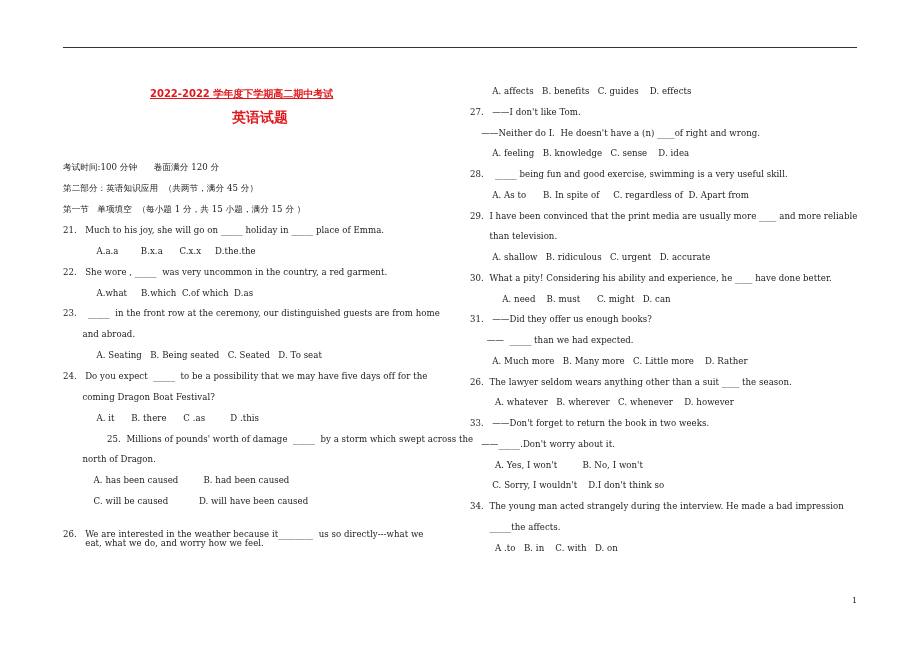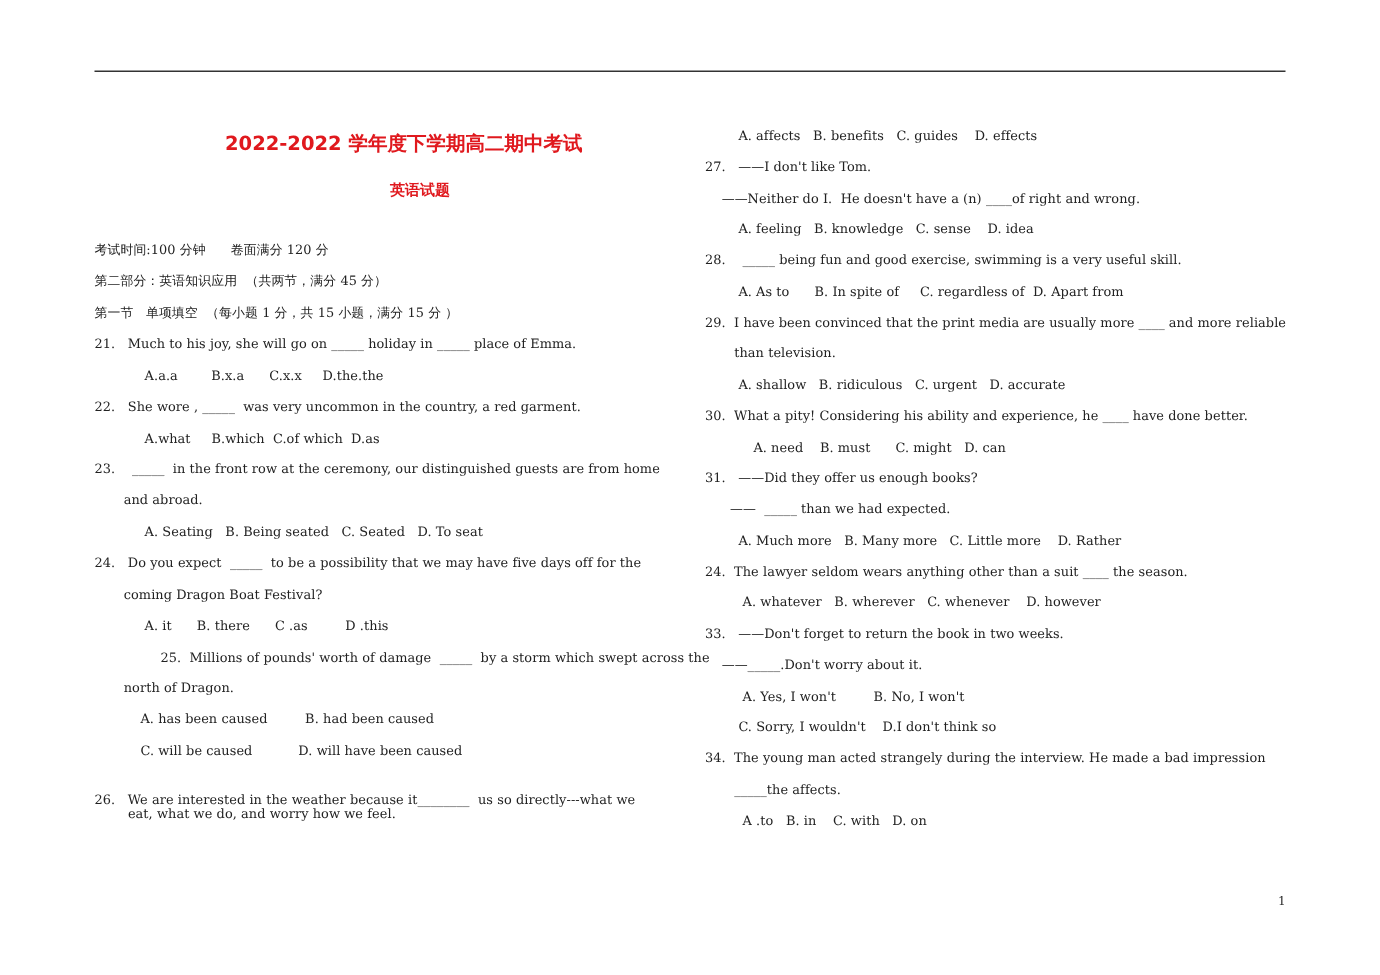--- a/index.html
+++ b/index.html
@@ -3,22 +3,22 @@
 <meta charset="utf-8">
 <style>
   html, body { margin: 0; padding: 0; }
   body {
     width: 920px; height: 650px; background: #ffffff; position: relative; overflow: hidden;
     font-family: "DejaVu Serif", "Liberation Serif", serif; color: #222;
   }
   .rule { position: absolute; left: 63px; top: 47px; width: 794px; height: 1px; background: #333; }
   .line { position: absolute; font-size: 8.6px; white-space: pre; line-height: 12px; letter-spacing: 0.05px; }
   .title { position: absolute; color: #e0191e; font-weight: bold; white-space: nowrap; font-family: "DejaVu Sans", "Liberation Sans", sans-serif; }
-  .title1 { left: 150px; top: 87px; font-size: 13px; }
-  .title2 { left: 232px; top: 120px; font-size: 10px; margin-left: 28px; }
+  .title1 { left: 150px; top: 87px; font-size: 10px; text-decoration: underline; }
+  .title2 { left: 232px; top: 109px; font-size: 14px; }
   .pagenum { position: absolute; left: 852px; top: 596px; font-size: 8px; }
 </style>
 </head>
 <body>
 
 <div class="rule"></div>
 
 <div class="title title1">2022-2022 学年度下学期高二期中考试</div>
 <div class="title title2">英语试题</div>
 
@@ -52,21 +52,21 @@
     <div class="line" style="left: 470px; top: 168px;">28.    _____ being fun and good exercise, swimming is a very useful skill.</div>
     <div class="line" style="left: 470px; top: 188.75px;">        A. As to      B. In spite of     C. regardless of  D. Apart from</div>
     <div class="line" style="left: 470px; top: 209.5px;">29.  I have been convinced that the print media are usually more ____ and more reliable</div>
     <div class="line" style="left: 470px; top: 230.25px;">       than television.</div>
     <div class="line" style="left: 470px; top: 251px;">        A. shallow   B. ridiculous   C. urgent   D. accurate</div>
     <div class="line" style="left: 470px; top: 271.75px;">30.  What a pity! Considering his ability and experience, he ____ have done better.</div>
     <div class="line" style="left: 480px; top: 292.5px;">        A. need    B. must      C. might   D. can</div>
     <div class="line" style="left: 470px; top: 313.25px;">31.   ——Did they offer us enough books?</div>
     <div class="line" style="left: 470px; top: 334px;">      ——  _____ than we had expected.</div>
     <div class="line" style="left: 470px; top: 354.75px;">        A. Much more   B. Many more   C. Little more    D. Rather</div>
-    <div class="line" style="left: 470px; top: 375.5px;">24.  The lawyer seldom wears anything other than a suit ____ the season.</div>
+    <div class="line" style="left: 470px; top: 375.5px;">26.  The lawyer seldom wears anything other than a suit ____ the season.</div>
     <div class="line" style="left: 470px; top: 396.25px;">         A. whatever   B. wherever   C. whenever    D. however</div>
     <div class="line" style="left: 470px; top: 417px;">33.   ——Don't forget to return the book in two weeks.</div>
     <div class="line" style="left: 470px; top: 437.75px;">    ——_____.Don't worry about it.</div>
     <div class="line" style="left: 470px; top: 458.5px;">         A. Yes, I won't         B. No, I won't</div>
     <div class="line" style="left: 470px; top: 479.25px;">        C. Sorry, I wouldn't    D.I don't think so</div>
     <div class="line" style="left: 470px; top: 500px;">34.  The young man acted strangely during the interview. He made a bad impression</div>
     <div class="line" style="left: 470px; top: 520.75px;">       _____the affects.</div>
     <div class="line" style="left: 470px; top: 541.5px;">         A .to   B. in    C. with   D. on</div>
   </div>
 

